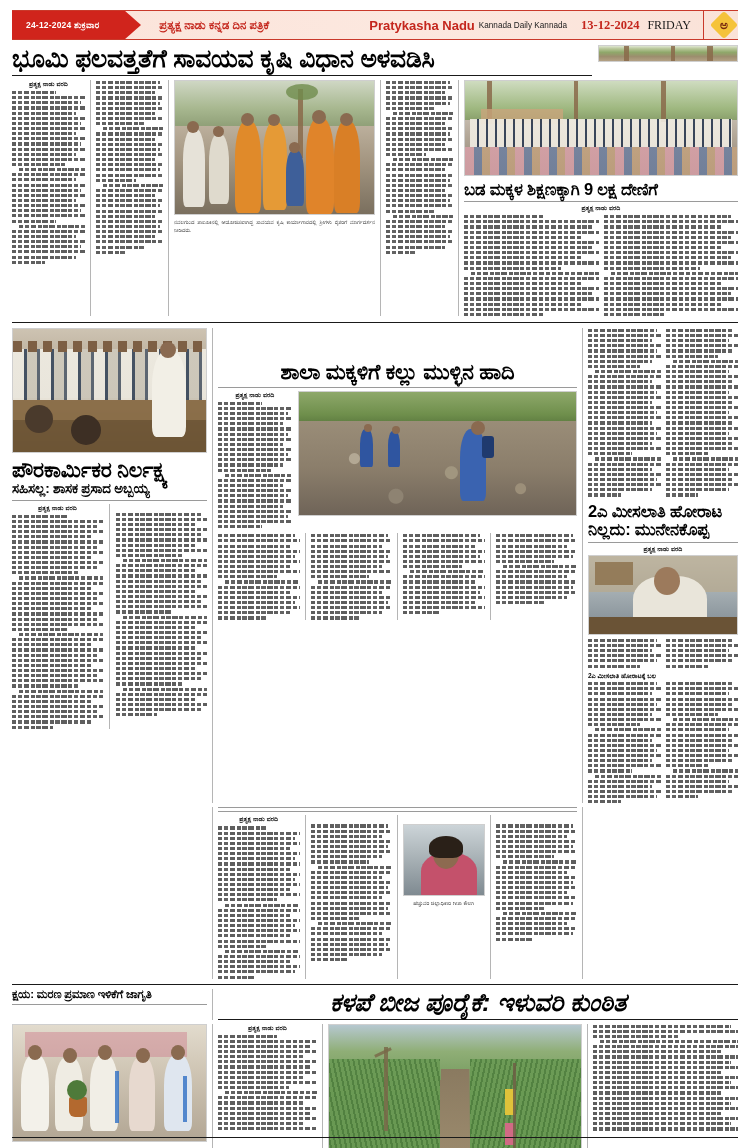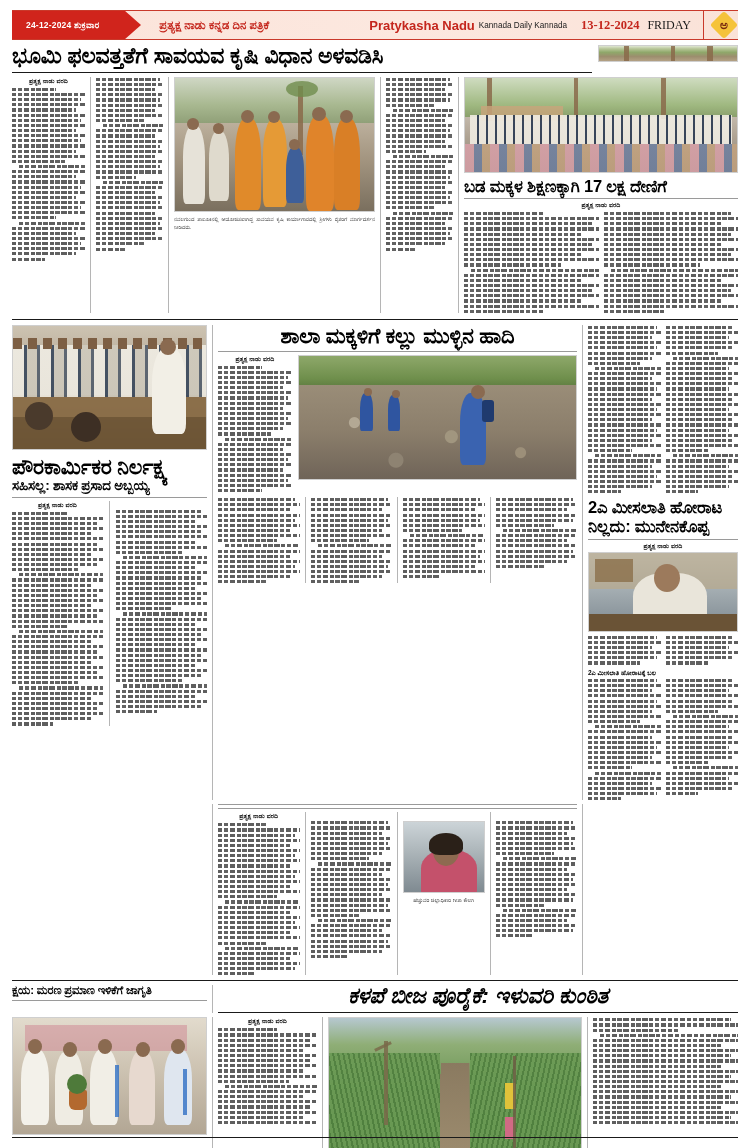--- a/index.html
+++ b/index.html
@@ -88,22 +88,22 @@
   .rule { border-top: 1px solid #1a1a1a; }
   .rule-thin { border-top: 1px solid #9a9a9a; }
   .vrule { border-left: 1px solid #b5b5b5; }
 
   .hl {
     font-weight: bold;
     color: #000;
     line-height: 1.04;
     letter-spacing: -0.2px;
   }
-  .hl-xl { font-size: 22px; }
-  .hl-lg { font-size: 21px; }
+  .hl-xl { font-size: 25px; }
+  .hl-lg { font-size: 21px; margin-top: 33px; }
   .hl-md { font-size: 16.5px; }
   .hl-sm { font-size: 13.5px; }
   .hl-xs { font-size: 11.5px; }
 
   .byline {
     font-size: 6.2px; font-weight: bold; color:#111;
     text-align:center; margin-bottom: 2px; letter-spacing:.1px;
   }
 
   
@@ -354,21 +354,21 @@
           <div class="trunk" style="left:72%;top:0;width:5px;height:44%;"></div>
 
           <div style="position:absolute;left:6%;top:30%;width:30%;height:16%;background:#c9a57c;opacity:.8;"></div>
 
           <div style="position:absolute;left:2%;top:40%;width:96%;height:30%;
             background:repeating-linear-gradient(90deg,#f0ece2 0px,#f0ece2 7px,#2b3a52 7px,#2b3a52 9px);opacity:.9;"></div>
 
           <div style="position:absolute;left:0;top:70%;width:100%;height:30%;
             background:repeating-linear-gradient(90deg,#d8a0a8 0px,#d8a0a8 9px,#6d7fa0 9px,#6d7fa0 17px,#c3a27e 17px,#c3a27e 25px);opacity:.85;"></div>
         </div>
-        <div class="hl hl-md" style="margin-top:5px;">ಬಡ ಮಕ್ಕಳ ಶಿಕ್ಷಣಕ್ಕಾಗಿ 17 ಲಕ್ಷ ದೇಣಿಗೆ</div>
+        <div class="hl hl-md" style="margin-top:5px;">ಬಡ ಮಕ್ಕಳ ಶಿಕ್ಷಣಕ್ಕಾಗಿ 9 ಲಕ್ಷ ದೇಣಿಗೆ</div>
         <div class="rule-thin" style="margin-top:3px;"></div>
         <div class="byline" style="margin-top:2px;">ಪ್ರತ್ಯಕ್ಷ ನಾಡು ವರದಿ</div>
         <div style="display:flex; gap:5px; margin-top:1px;">
           <div class="body-col" style="flex:1;">
             <div class="ln w60"></div>
               <div class="ln w100"></div>
               <div class="ln w95"></div>
             <div class="ln w100"></div>
               <div class="ln w88"></div>
               <div class="ln w100"></div>

